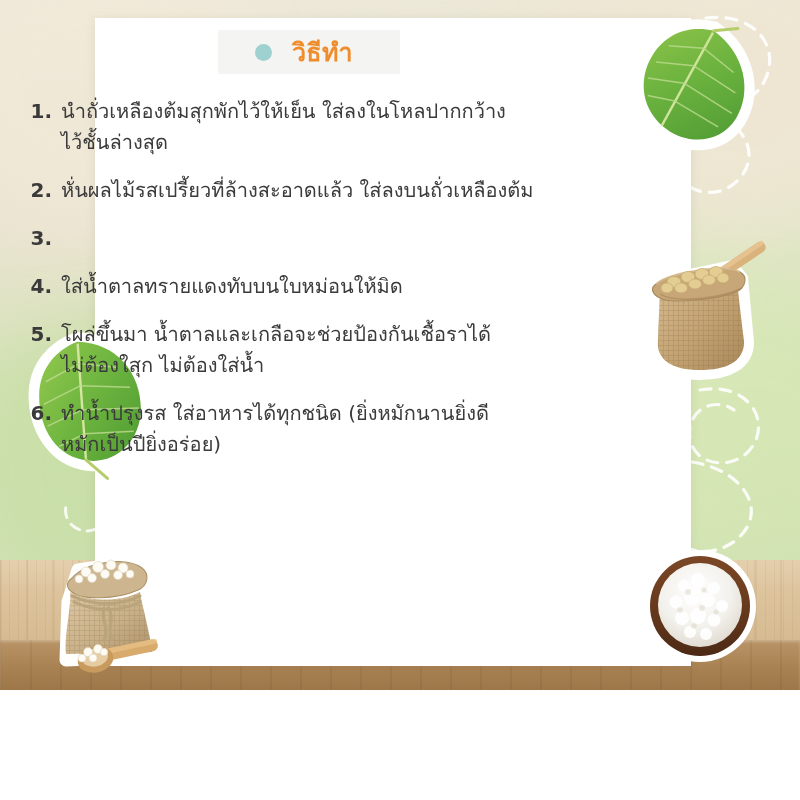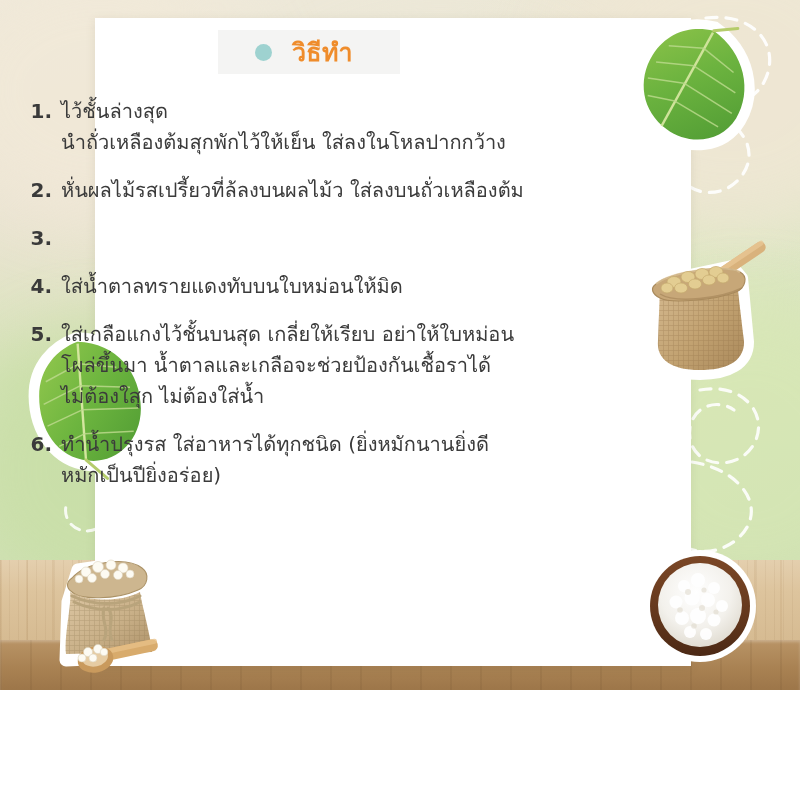--- a/index.html
+++ b/index.html
@@ -336,47 +336,46 @@
   <div class="hdr">
     <div class="hdr-dot"></div>
     <div class="hdr-title">วิธีทำ</div>
   </div>
 
   <div class="steps">
 
     <div class="step">
       <div class="step-num">1.</div>
       <div class="step-body">
+        <span class="step-line">นำถั่วเหลืองต้มสุกพักไว้ให้เย็น ใส่ลงในโหลปากกว้าง</span>
         <span class="step-line">ไว้ชั้นล่างสุด</span>
-        <span class="step-line">นำถั่วเหลืองต้มสุกพักไว้ให้เย็น ใส่ลงในโหลปากกว้าง</span>
       </div>
     </div>
 
     <div class="step">
       <div class="step-num">2.</div>
       <div class="step-body">
-        <span class="step-line">หั่นผลไม้รสเปรี้ยวที่ล้ลงบนผลไม้ว ใส่ลงบนถั่วเหลืองต้ม</span>
+        <span class="step-line">หั่นผลไม้รสเปรี้ยวที่ล้างสะอาดแล้ว ใส่ลงบนถั่วเหลืองต้ม</span>
       </div>
     </div>
 
     <div class="step">
       <div class="step-num">3.</div>
     </div>
 
     <div class="step">
       <div class="step-num">4.</div>
       <div class="step-body">
         <span class="step-line">ใส่น้ำตาลทรายแดงทับบนใบหม่อนให้มิด</span>
       </div>
     </div>
 
     <div class="step">
       <div class="step-num">5.</div>
       <div class="step-body">
-        <span class="step-line">ใส่เกลือแกงไว้ชั้นบนสุด เกลี่ยให้เรียบ อย่าให้ใบหม่อน</span>
         <span class="step-line">โผล่ขึ้นมา น้ำตาลและเกลือจะช่วยป้องกันเชื้อราได้</span>
         <span class="step-line">ไม่ต้องใสุก ไม่ต้องใส่น้ำ</span>
       </div>
     </div>
 
     <div class="step">
       <div class="step-num">6.</div>
       <div class="step-body">
         <span class="step-line">ทำน้ำปรุงรส ใส่อาหารได้ทุกชนิด (ยิ่งหมักนานยิ่งดี</span>
         <span class="step-line">หมักเป็นปียิ่งอร่อย)</span>

